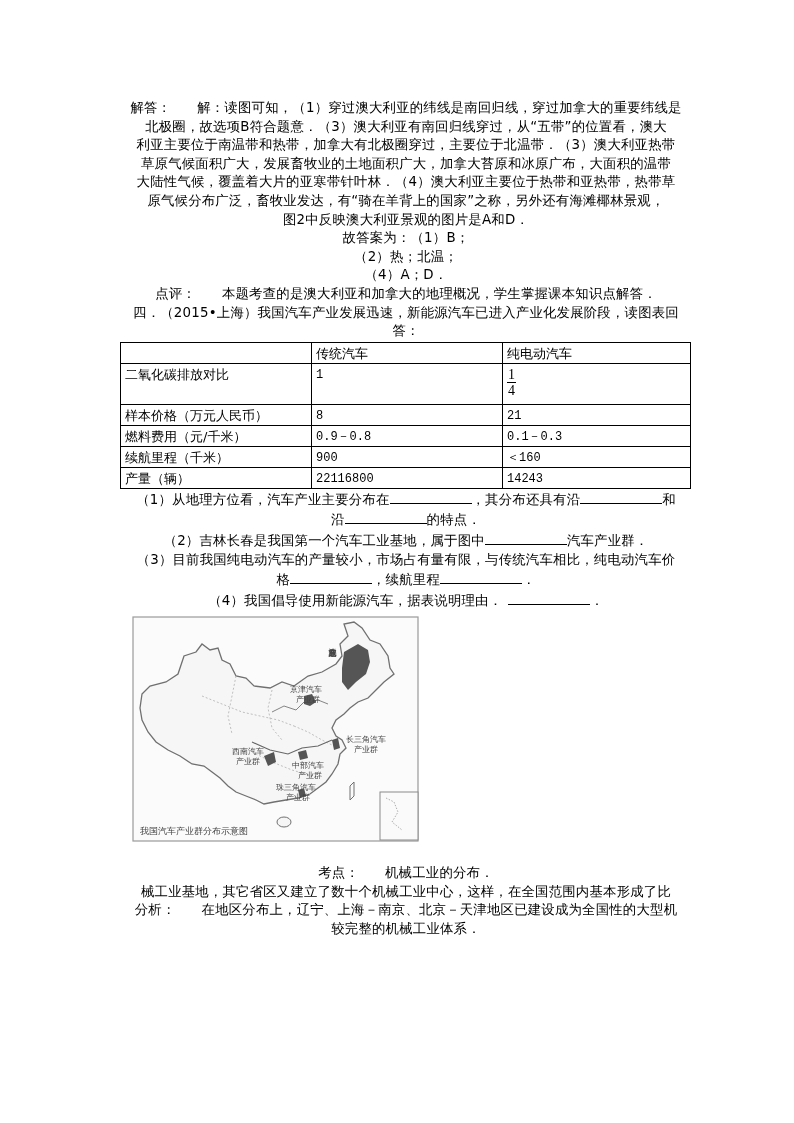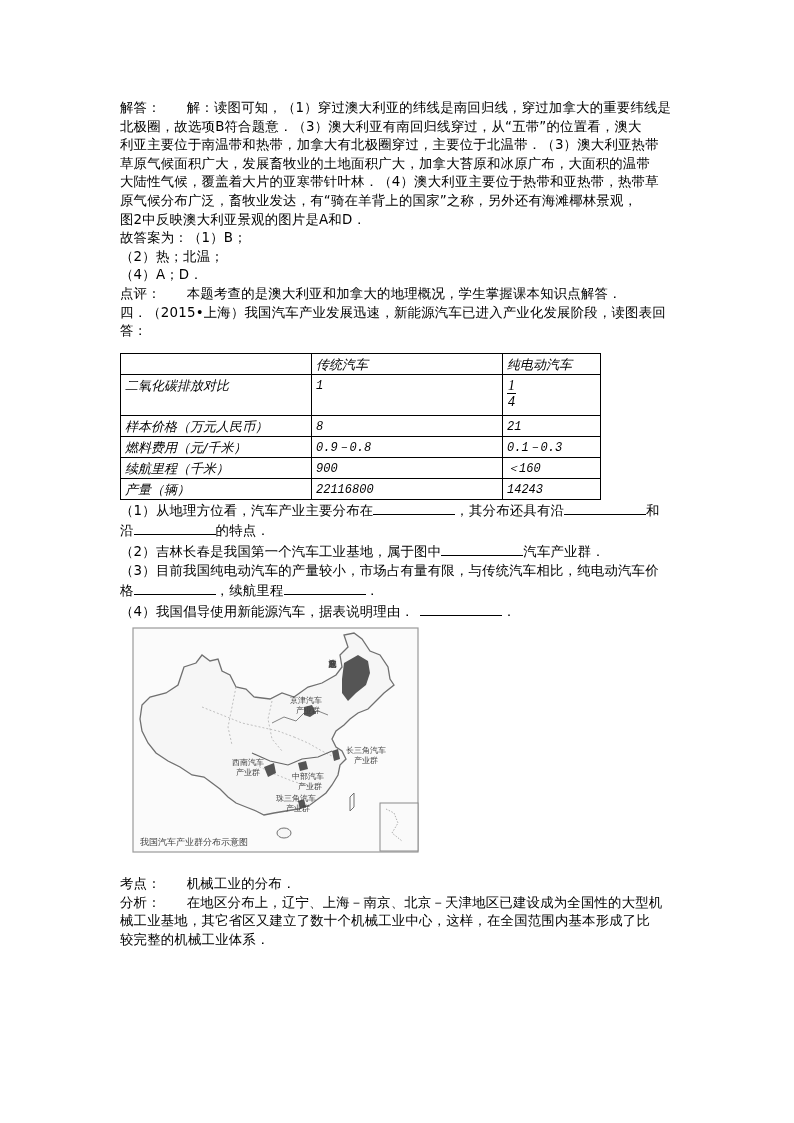--- a/index.html
+++ b/index.html
@@ -1,23 +1,23 @@
 <!DOCTYPE html>
 <html><head>
 <meta charset="utf-8">
 <style>
   html, body { margin: 0; padding: 0; background: #ffffff; }
   body { width: 794px; height: 1123px; position: relative; overflow: hidden;
          font-family: "DejaVu Sans", "Liberation Sans", sans-serif; color: #000; }
   .page { position: absolute; left: 120px; top: 99px; width: 572px; }
-  .para { font-size: 13.4px; line-height: 18.6px; margin: 0; letter-spacing: 0.2px; }
+  .para { font-size: 13.4px; line-height: 18.6px; margin: 0; letter-spacing: 0.2px; text-align: center; }
   .label { display: inline-block; }
   .gap { display: inline-block; width: 26px; }
   .blank { display: inline-block; border-bottom: 1px solid #000; width: 82px; height: 14px; vertical-align: baseline; }
-  table.data { border-collapse: collapse; width: 481px; margin-top: 12px; font-size: 13px; font-style: italic; }
+  table.data { border-collapse: collapse; width: 571px; margin-top: 1px; font-size: 13px; }
   table.data td { border: 1px solid #000; padding: 2px 4px 0 4px; vertical-align: top; line-height: 18px; }
   td.c1 { width: 182px; }
   td.c2 { width: 182px; }
   .num { font-family: "Liberation Mono", "DejaVu Sans Mono", monospace; font-size: 12px; }
   .frac { display: inline-flex; flex-direction: column; align-items: center; font-family: "Liberation Serif", serif; font-size: 14px; line-height: 15px; }
   .frac .n { border-bottom: 1px solid #000; padding: 0 1px; }
   .map-wrap { position: relative; width: 287px; height: 226px; margin-top: 6px; margin-left: 12px; }
   .map-wrap svg { position: absolute; left: 0; top: 0; }
   .after-map { margin-top: 22px; }
 </style>
@@ -128,16 +128,16 @@
       <text x="160" y="152" font-size="8" fill="#444" font-family="DejaVu Sans, sans-serif">中部汽车</text>
       <text x="166" y="162" font-size="8" fill="#444" font-family="DejaVu Sans, sans-serif">产业群</text>
       <text x="144" y="174" font-size="8" fill="#444" font-family="DejaVu Sans, sans-serif">珠三角汽车</text>
       <text x="154" y="184" font-size="8" fill="#444" font-family="DejaVu Sans, sans-serif">产业群</text>
       <text x="8" y="218" font-size="9" fill="#444" font-family="DejaVu Sans, sans-serif">我国汽车产业群分布示意图</text>
     </svg>
   </div>
 
   <p class="para after-map"><span class="label">考点：</span><span class="gap"></span><span>机械工业的分布．</span></p>
 
+  <p class="para">械工业基地，其它省区又建立了数十个机械工业中心，这样，在全国范围内基本形成了比</p>
   <p class="para"><span class="label">分析：</span><span class="gap"></span><span>在地区分布上，辽宁、上海－南京、北京－天津地区已建设成为全国性的大型机</span></p>
-  <p class="para">械工业基地，其它省区又建立了数十个机械工业中心，这样，在全国范围内基本形成了比</p>
   <p class="para">较完整的机械工业体系．</p>
 </div>
 
 </body></html>

